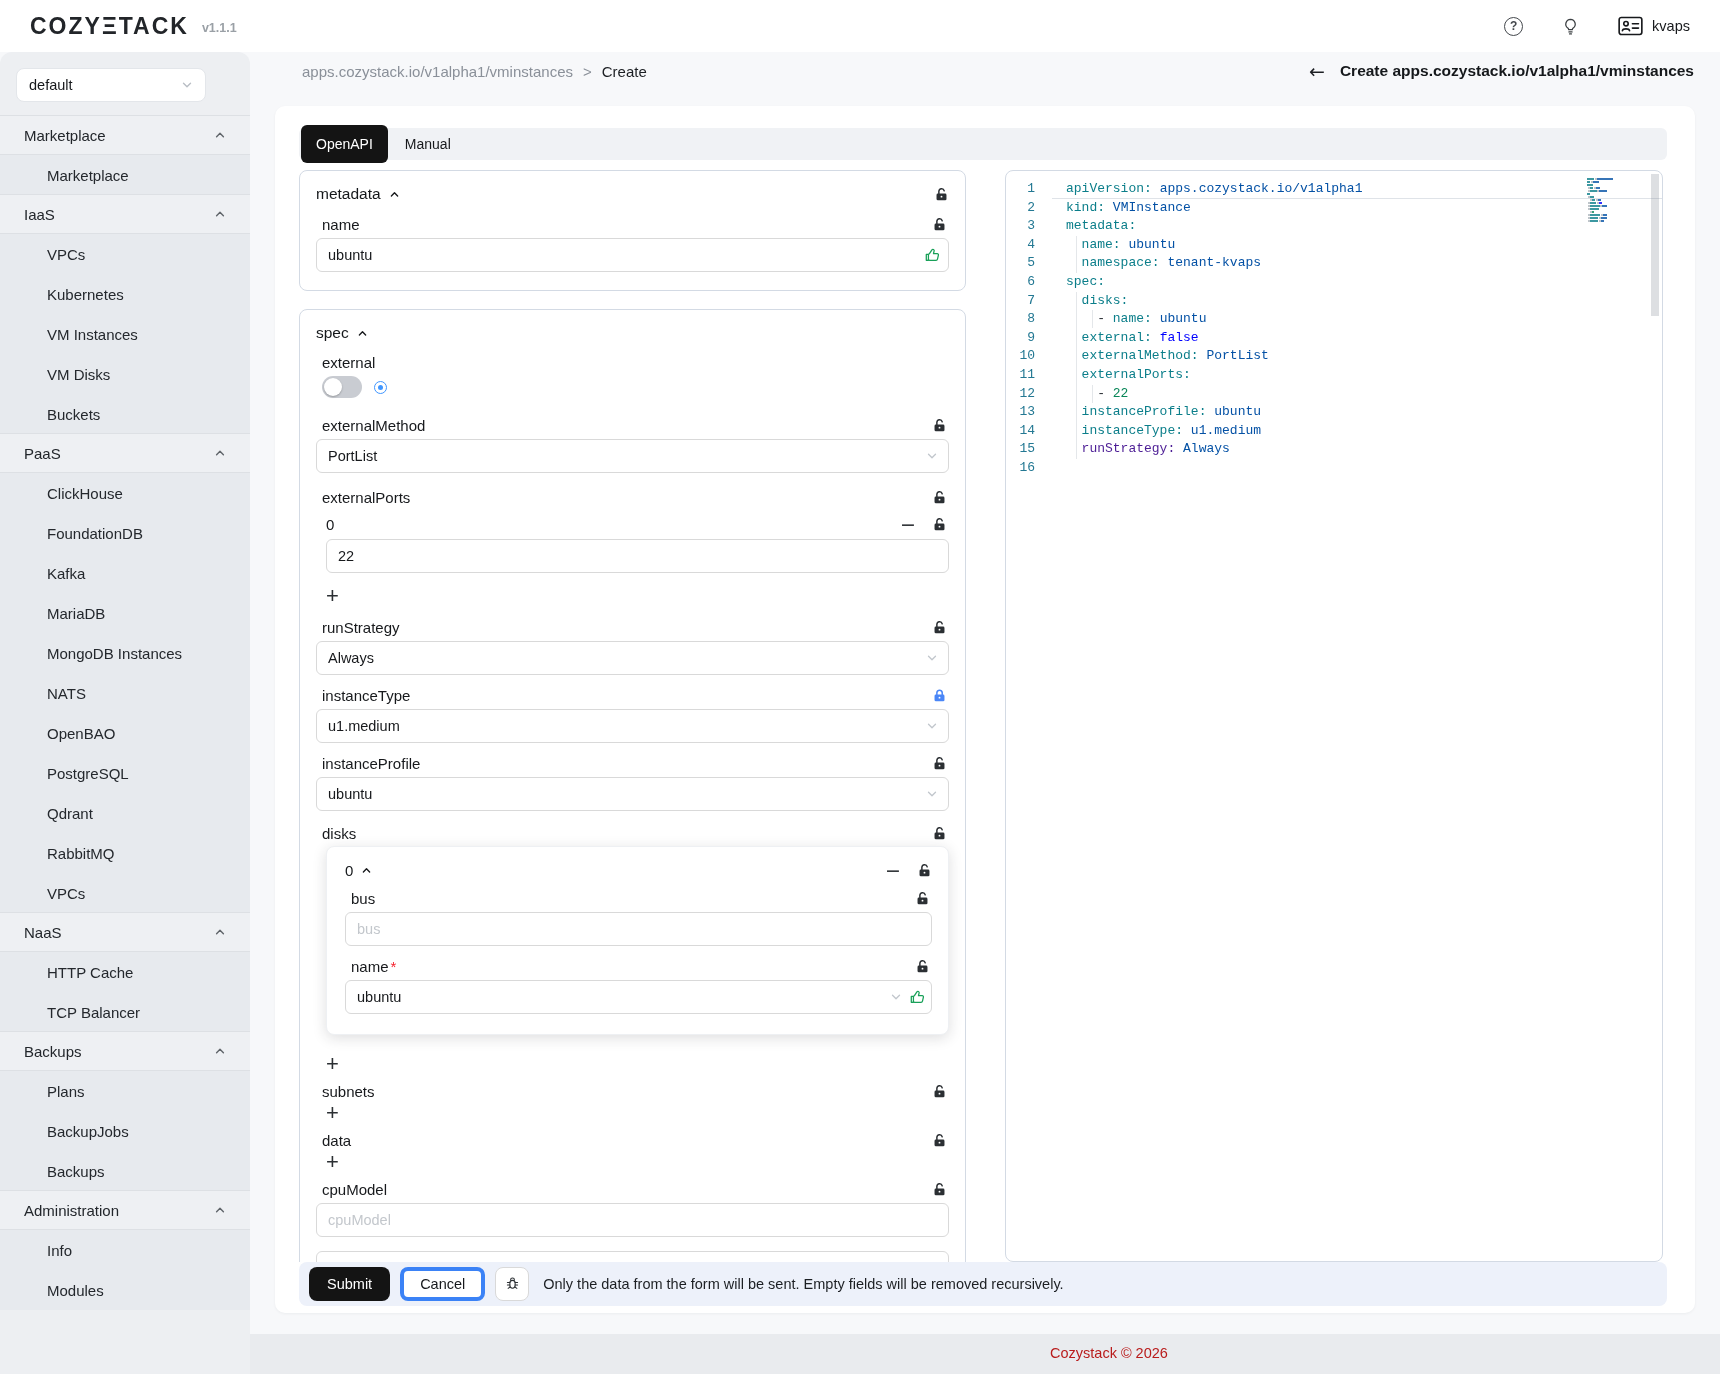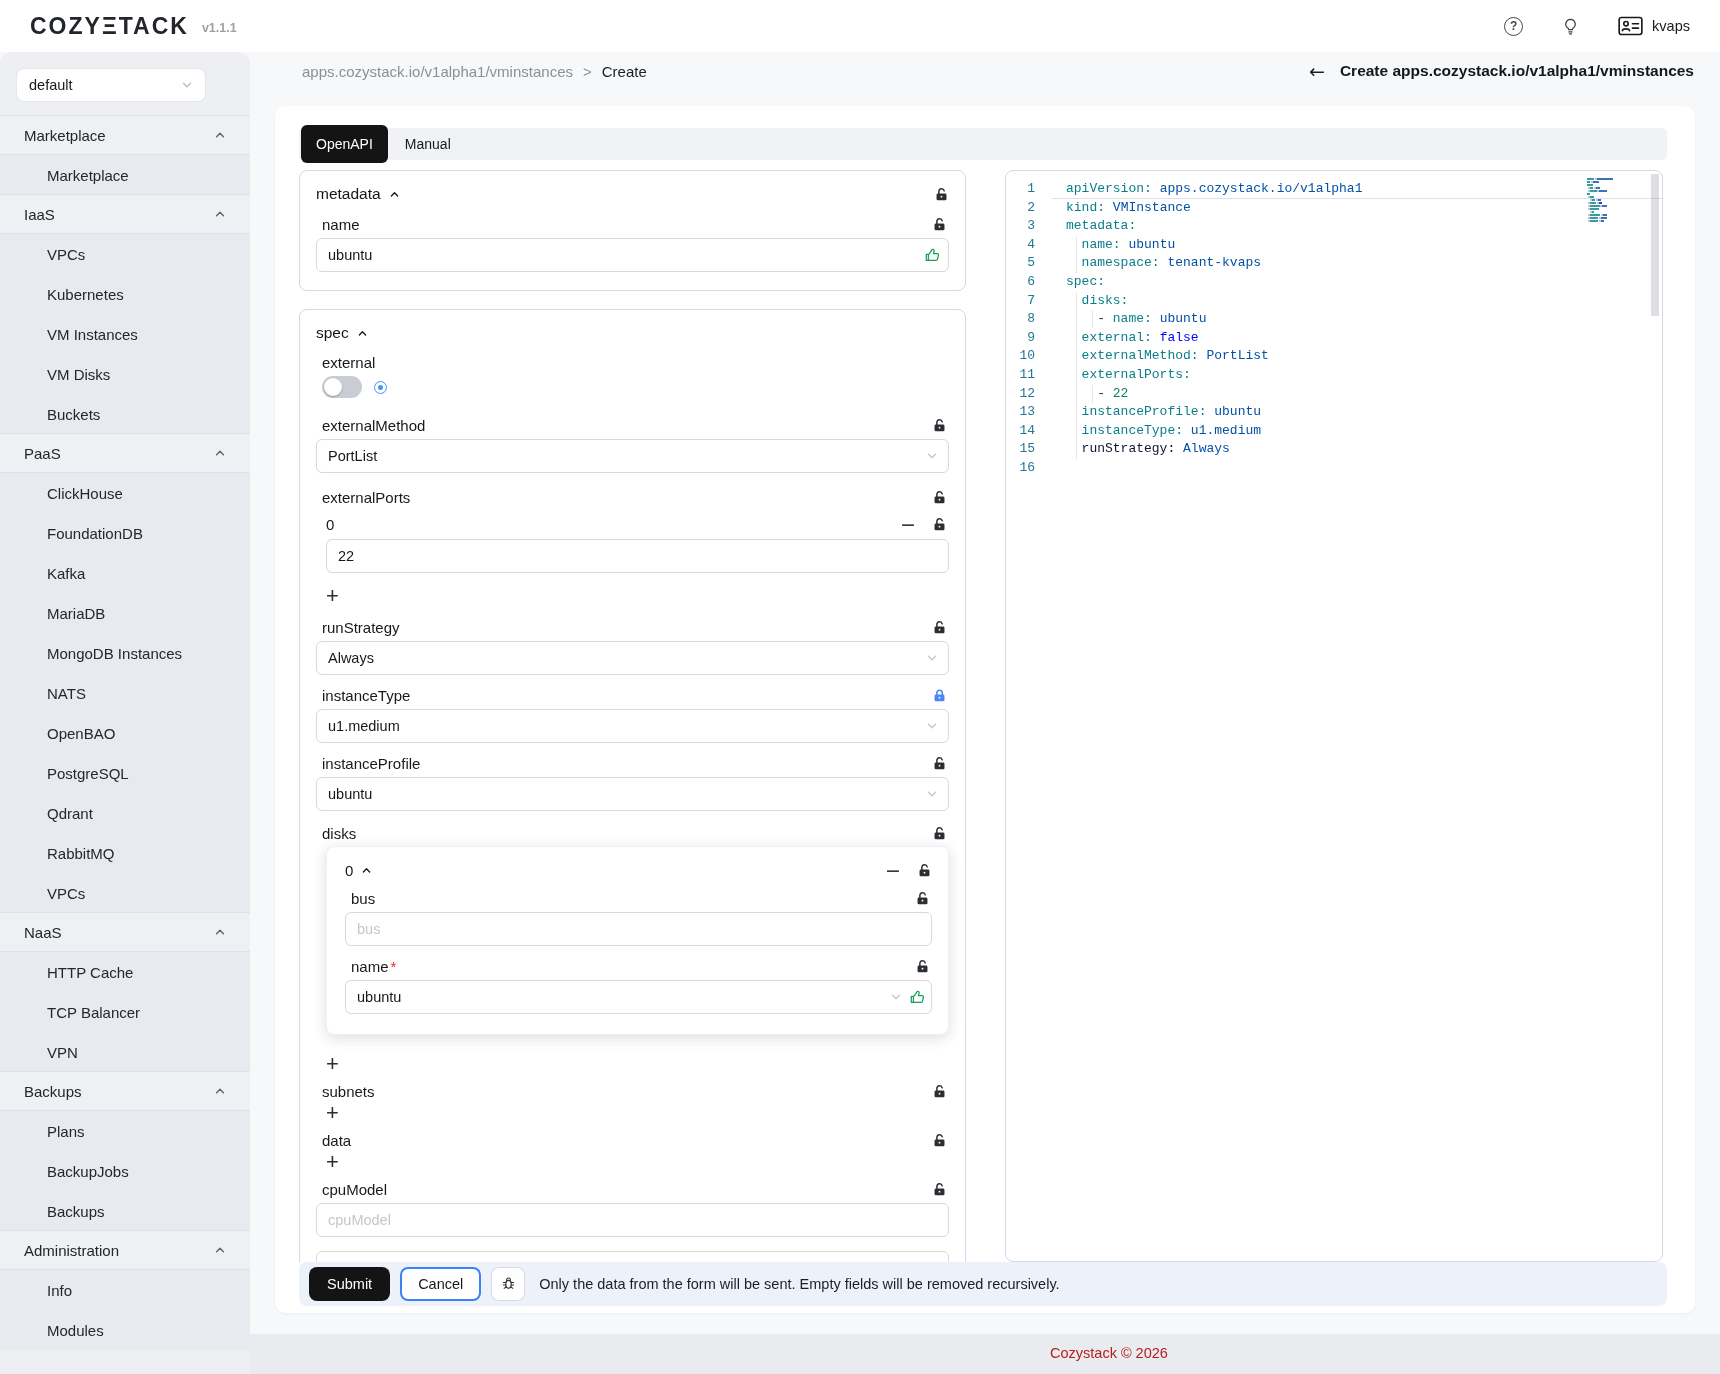--- a/index.html
+++ b/index.html
@@ -102,21 +102,21 @@
   .minimap { position:absolute; right:17px; top:7px; width:58px; }
   .mm-row { height:2px; margin-bottom:1px; display:flex; }
   .mm-row span { height:2px; display:inline-block; }
   .scroll-thumb { position:absolute; right:3px; top:3px; width:8px; height:142px; background:rgba(100,110,125,.22); }
 
   
   .action-bar { position:absolute; left:24px; right:28px; bottom:7px; height:44px; background:#edf1fa;
     border-radius:8px; display:flex; align-items:center; padding:0 10px; gap:10px; }
   .btn-submit { height:34px; padding:0 18px; background:#141414; color:#fff; border:none; border-radius:8px;
     font-family:"Liberation Sans",sans-serif; font-size:14.5px; cursor:pointer; }
-  .btn-cancel { height:34px; padding:0 16px; background:#fff; color:#17191c; border:2px solid #3b82f6;
+  .btn-cancel { height:34px; padding:0 16px; background:#fff; color:#17191c; border:4px solid #3b82f6;
     border-radius:8px; font-family:"Liberation Sans",sans-serif; font-size:14.5px; cursor:pointer; }
   .btn-bug { width:34px; height:34px; background:#fff; border:1px solid #d9d9d9; border-radius:8px;
     display:flex; align-items:center; justify-content:center; cursor:pointer; }
   .note { font-size:14.5px; color:#1c1f23; margin-left:4px; }
 
   
   .footer-strip { position:absolute; left:250px; top:1334px; width:1470px; height:40px; background:#e9ebee; }
   .footer-text { position:absolute; left:800px; top:11px; font-size:14.5px; color:#b91c1c; }
 </style>
 </head>
@@ -203,21 +203,20 @@
       </div>
       <div class="sec-header">
         <span>NaaS</span>
         <span style="line-height: 0;"><svg width="12" height="12" viewBox="0 0 12 12">
             <path d="M2.6 7.7 6 4.3 9.4 7.7" fill="none" stroke="#5f6469" stroke-width="1.4" stroke-linecap="round" stroke-linejoin="round"></path>
           </svg></span>
       </div>
       <div class="sec-items">
         <div class="side-item">HTTP Cache</div>
         <div class="side-item">TCP Balancer</div>
-        <div class="side-item">VPN</div>
       </div>
       <div class="sec-header">
         <span>Backups</span>
         <span style="line-height: 0;"><svg width="12" height="12" viewBox="0 0 12 12">
             <path d="M2.6 7.7 6 4.3 9.4 7.7" fill="none" stroke="#5f6469" stroke-width="1.4" stroke-linecap="round" stroke-linejoin="round"></path>
           </svg></span>
       </div>
       <div class="sec-items">
         <div class="side-item">Plans</div>
         <div class="side-item">BackupJobs</div>
@@ -540,21 +539,21 @@
         <div class="code-line"><span class="lineno" style="color: rgb(35, 120, 147);">5</span><span class="code-text"><span style="color: rgb(36, 41, 47);">  </span><span style="color: rgb(11, 126, 138);">namespace:</span><span style="color: rgb(36, 41, 47);"> </span><span style="color: rgb(4, 81, 165);">tenant-kvaps</span></span></div>
         <div class="code-line"><span class="lineno" style="color: rgb(35, 120, 147);">6</span><span class="code-text"><span style="color: rgb(11, 126, 138);">spec:</span></span></div>
         <div class="code-line"><span class="lineno" style="color: rgb(35, 120, 147);">7</span><span class="code-text"><span style="color: rgb(36, 41, 47);">  </span><span style="color: rgb(11, 126, 138);">disks:</span></span></div>
         <div class="code-line"><span class="lineno" style="color: rgb(35, 120, 147);">8</span><span class="code-text"><span style="color: rgb(36, 41, 47);">    - </span><span style="color: rgb(11, 126, 138);">name:</span><span style="color: rgb(36, 41, 47);"> </span><span style="color: rgb(4, 81, 165);">ubuntu</span></span></div>
         <div class="code-line"><span class="lineno" style="color: rgb(35, 120, 147);">9</span><span class="code-text"><span style="color: rgb(36, 41, 47);">  </span><span style="color: rgb(11, 126, 138);">external:</span><span style="color: rgb(36, 41, 47);"> </span><span style="color: rgb(0, 0, 255);">false</span></span></div>
         <div class="code-line"><span class="lineno" style="color: rgb(35, 120, 147);">10</span><span class="code-text"><span style="color: rgb(36, 41, 47);">  </span><span style="color: rgb(11, 126, 138);">externalMethod:</span><span style="color: rgb(36, 41, 47);"> </span><span style="color: rgb(4, 81, 165);">PortList</span></span></div>
         <div class="code-line"><span class="lineno" style="color: rgb(35, 120, 147);">11</span><span class="code-text"><span style="color: rgb(36, 41, 47);">  </span><span style="color: rgb(11, 126, 138);">externalPorts:</span></span></div>
         <div class="code-line"><span class="lineno" style="color: rgb(35, 120, 147);">12</span><span class="code-text"><span style="color: rgb(36, 41, 47);">    - </span><span style="color: rgb(9, 134, 88);">22</span></span></div>
         <div class="code-line"><span class="lineno" style="color: rgb(35, 120, 147);">13</span><span class="code-text"><span style="color: rgb(36, 41, 47);">  </span><span style="color: rgb(11, 126, 138);">instanceProfile:</span><span style="color: rgb(36, 41, 47);"> </span><span style="color: rgb(4, 81, 165);">ubuntu</span></span></div>
         <div class="code-line"><span class="lineno" style="color: rgb(35, 120, 147);">14</span><span class="code-text"><span style="color: rgb(36, 41, 47);">  </span><span style="color: rgb(11, 126, 138);">instanceType:</span><span style="color: rgb(36, 41, 47);"> </span><span style="color: rgb(4, 81, 165);">u1.medium</span></span></div>
-        <div class="code-line"><span class="lineno" style="color: rgb(35, 120, 147);">15</span><span class="code-text"><span style="color: rgb(36, 41, 47);">  </span><span style="color: #0f172a;">runStrategy:</span><span style="color: rgb(36, 41, 47);"> </span><span style="color: rgb(4, 81, 165);">Always</span></span></div>
+        <div class="code-line"><span class="lineno" style="color: rgb(35, 120, 147);">15</span><span class="code-text"><span style="color: rgb(36, 41, 47);">  </span><span style="color: #4c1d95;">runStrategy:</span><span style="color: rgb(36, 41, 47);"> </span><span style="color: rgb(4, 81, 165);">Always</span></span></div>
         <div class="code-line"><span class="lineno" style="color: rgb(35, 120, 147);">16</span><span class="code-text"></span></div>
       </div>
     <div class="iguide" style="left:70px; top:65px;  height:37px;"></div>
     <div class="iguide" style="left:70px; top:121px; height:167px;"></div>
     <div class="iguide" style="left:86px; top:139px; height:18px;"></div>
     <div class="iguide" style="left:86px; top:214px; height:18px;"></div>
     <div class="minimap">
         <div class="mm-row">
           <span style="width: 6.82px; background: rgb(11, 126, 138); opacity: 0.8;"></span>
           <span style="width: 0.7px;"></span>

